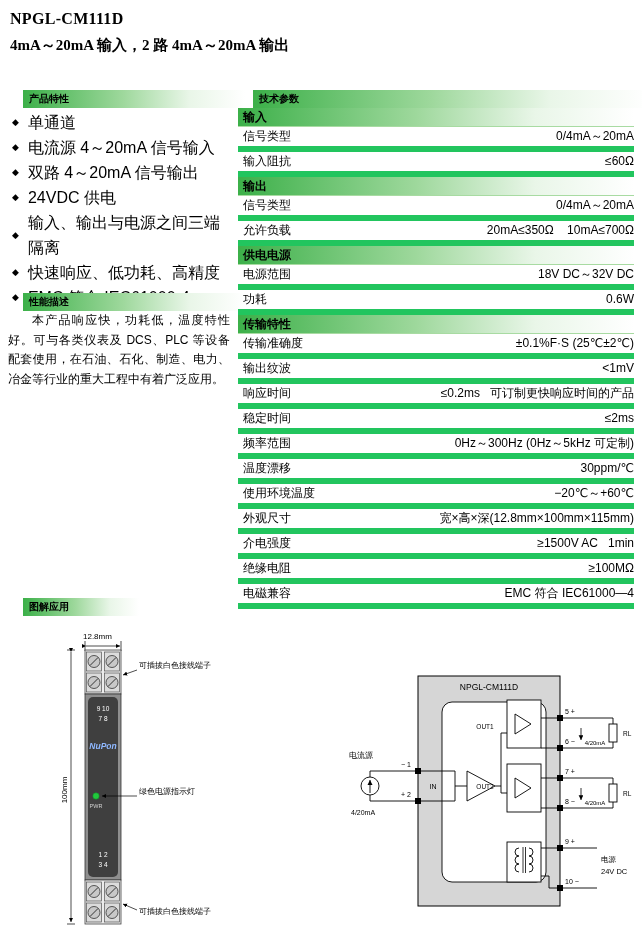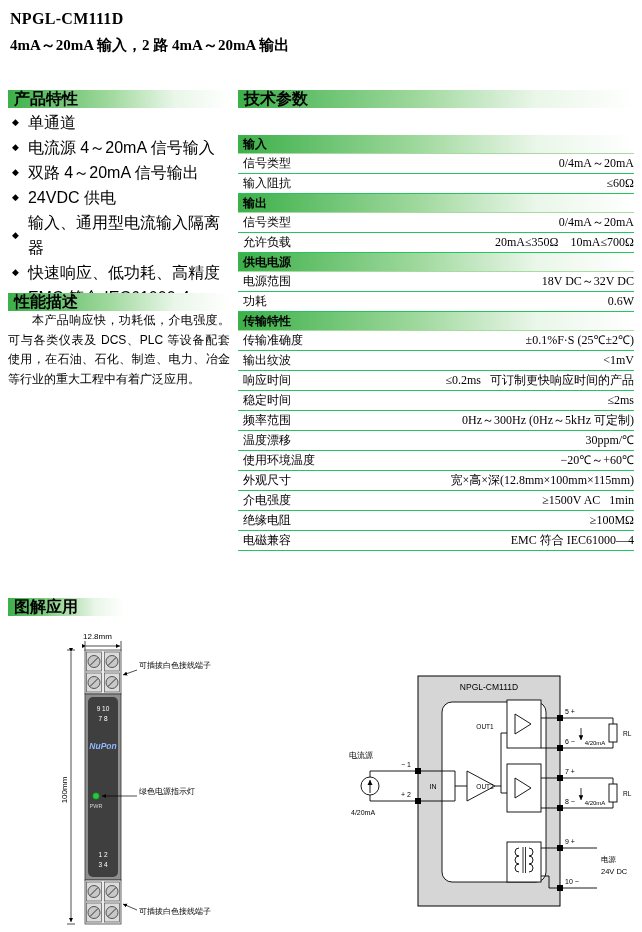--- a/index.html
+++ b/index.html
@@ -11,41 +11,42 @@
   .abs{position:absolute;}
   .doc-title{
     left:10px;top:10px;font-family:"Liberation Serif","DejaVu Serif",serif;
     font-weight:bold;font-size:16px;letter-spacing:.3px;
   }
   .doc-subtitle{
     left:10px;top:36px;font-family:"Liberation Serif","DejaVu Serif",serif;
     font-weight:bold;font-size:15px;
   }
   .sec-header{
-    height:18px;line-height:18px;font-size:16px;font-weight:bold;
+    height:18px;line-height:18px;font-size:10px;font-weight:bold;
     padding-left:6px;box-sizing:border-box;
     background:linear-gradient(90deg,#3cb049 0%,#9ed89c 45%,#e9f6e8 75%,#ffffff 100%);
+    margin-left:15px;
   }
   .features-header{left:8px;top:90px;width:222px;}
   .features-list{left:8px;top:110px;width:222px;}
   .feature-item{
     font-size:16px;line-height:25px;display:flex;align-items:center;
   }
   .feature-item::before{
     content:"◆";font-size:9px;margin:0 9px 0 4px;color:#000;
   }
   .perf-header{left:8px;top:293px;width:222px;}
   .perf-text{left:8px;top:311px;width:222px;}
   .perf-text p{
     margin:0 0 18px 0;font-size:12px;line-height:19.5px;
     text-align:justify;text-indent:2em;
   }
   .specs-header{left:238px;top:90px;width:396px;}
-  .specs-table{left:238px;top:108px;width:396px;font-size:12px;margin-top:27px;}
-  .srow{display:flex;height:19px;line-height:19px;border-bottom:1px solid #22c55e;font-family:Liberation Serif, serif;}
+  .specs-table{left:238px;top:108px;width:396px;font-size:12px;}
+  .srow{display:flex;height:19px;line-height:19px;border-bottom:6px solid #22c55e;}
   .ssec{
     height:18px;line-height:18px;font-weight:bold;padding-left:5px;
     border-bottom:1px solid #a8dba2;
     background:linear-gradient(90deg,#3cb049 0%,#9ed89c 45%,#e9f6e8 75%,#ffffff 100%);
   }
   .slabel{width:133px;padding-left:5px;box-sizing:border-box;}
   .svalue{flex:1;white-space:pre;text-align:right;}
   .diagram-header{left:8px;top:598px;width:116px;}
   .device-svg{left:55px;top:630px;}
   .schematic-svg{left:345px;top:650px;}
@@ -66,34 +67,34 @@
   <div class="feature-item">
       <span>电流源 4～20mA 信号输入</span>
     </div>
   <div class="feature-item">
       <span>双路 4～20mA 信号输出</span>
     </div>
   <div class="feature-item">
       <span>24VDC 供电</span>
     </div>
   <div class="feature-item">
-      <span>输入、通用型电流输入隔离器</span>
+      <span>输入、输出与电源之间三端隔离</span>
     </div>
   <div class="feature-item">
       <span>快速响应、低功耗、高精度</span>
     </div>
   <div class="feature-item">
       <span>EMC 符合 IEC61000-4</span>
     </div>
 </div>
 
 <div class="abs sec-header perf-header">性能描述</div>
 
 <div class="abs perf-text">
-  <p>本产品响应快，功耗低，介电强度。可与各类仪表及 DCS、PLC 等设备配套使用，在石油、石化、制造、电力、冶金等行业的重大工程中有着广泛应用。</p>
+  <p>本产品响应快，功耗低，温度特性好。可与各类仪表及 DCS、PLC 等设备配套使用，在石油、石化、制造、电力、冶金等行业的重大工程中有着广泛应用。</p>
 </div>
 
 <div class="abs sec-header specs-header">技术参数</div>
 
 <div class="abs specs-table">
   <div class="ssec">输入</div>
   <div class="srow">
       <div class="slabel">信号类型</div>
       <div class="svalue">0/4mA～20mA</div>
     </div>

